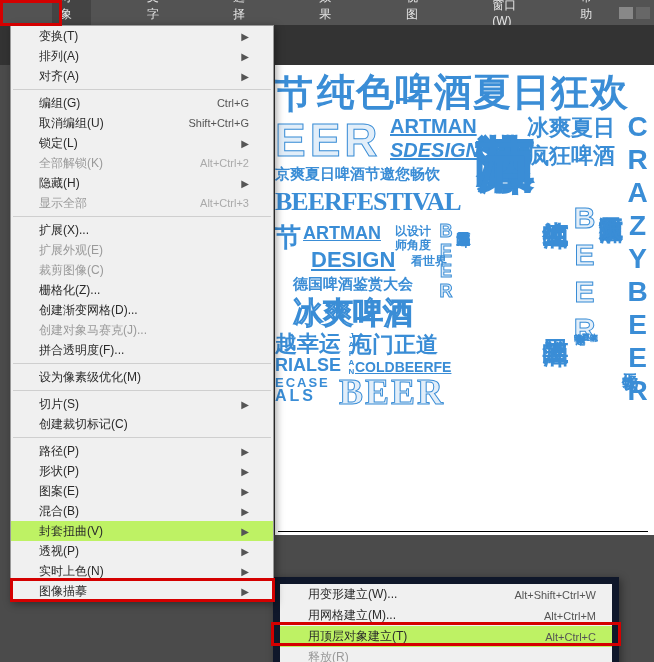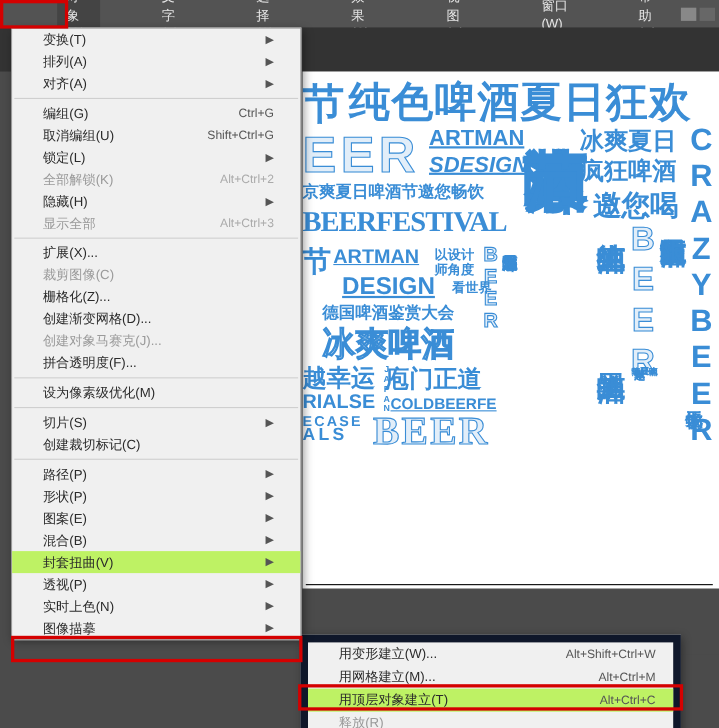--- a/index.html
+++ b/index.html
@@ -68,21 +68,20 @@
 <div class="canvas">
   <div class="canvas-inner blue">
     <span class="word" style="left:0;top:4px;font-size:38px">节</span>
     <span class="word" style="left:42px;top:2px;font-size:38px;letter-spacing:1px">纯色啤酒夏日狂欢</span>
     <span class="word thinstroke" style="left:0;top:48px;font-size:46px;letter-spacing:4px">EER</span>
     <span class="word" style="left:115px;top:50px;font-size:20px;text-decoration:underline">ARTMAN</span>
     <span class="word" style="left:115px;top:74px;font-size:20px;font-style:italic;text-decoration:underline">SDESIGN</span>
     <span class="word" style="left:252px;top:48px;font-size:22px">冰爽夏日</span>
     <span class="word" style="left:252px;top:76px;font-size:22px">疯狂啤酒</span>
     <span class="word" style="left:0;top:100px;font-size:15px">京爽夏日啤酒节邀您畅饮</span>
-    <span class="word" style="left:264px;top:104px;font-size:26px">邀您喝</span>
     <span class="word" style="left:0;top:122px;font-size:26px;font-family:Georgia,serif;letter-spacing:-1px">BEERFESTIVAL</span>
     <span class="word" style="left:0;top:155px;font-size:26px">节</span>
     <span class="word" style="left:28px;top:158px;font-size:18px;text-decoration:underline">ARTMAN</span>
     <span class="word" style="left:36px;top:182px;font-size:22px;text-decoration:underline">DESIGN</span>
     <span class="word" style="left:120px;top:158px;font-size:12px">以设计</span>
     <span class="word" style="left:120px;top:172px;font-size:12px">师角度</span>
     <span class="word" style="left:136px;top:188px;font-size:12px">看世界</span>
     <span class="word" style="left:18px;top:210px;font-size:15px">德国啤酒鉴赏大会</span>
     <span class="word thinstroke" style="left:18px;top:228px;font-size:30px">冰爽啤酒</span>
     <span class="word" style="left:0;top:264px;font-size:22px">越幸运</span>
@@ -146,20 +145,23 @@
     </div>
   <div class="menu-item disabled">
       <span>显示全部</span>
       <span class="shortcut">Alt+Ctrl+3</span>
     </div>
   <div class="menu-sep"></div>
   <div class="menu-item">
       <span>扩展(X)...</span>
     </div>
   <div class="menu-item disabled">
+      <span>扩展外观(E)</span>
+    </div>
+  <div class="menu-item disabled">
       <span>裁剪图像(C)</span>
     </div>
   <div class="menu-item">
       <span>栅格化(Z)...</span>
     </div>
   <div class="menu-item">
       <span>创建渐变网格(D)...</span>
     </div>
   <div class="menu-item disabled">
       <span>创建对象马赛克(J)...</span>

